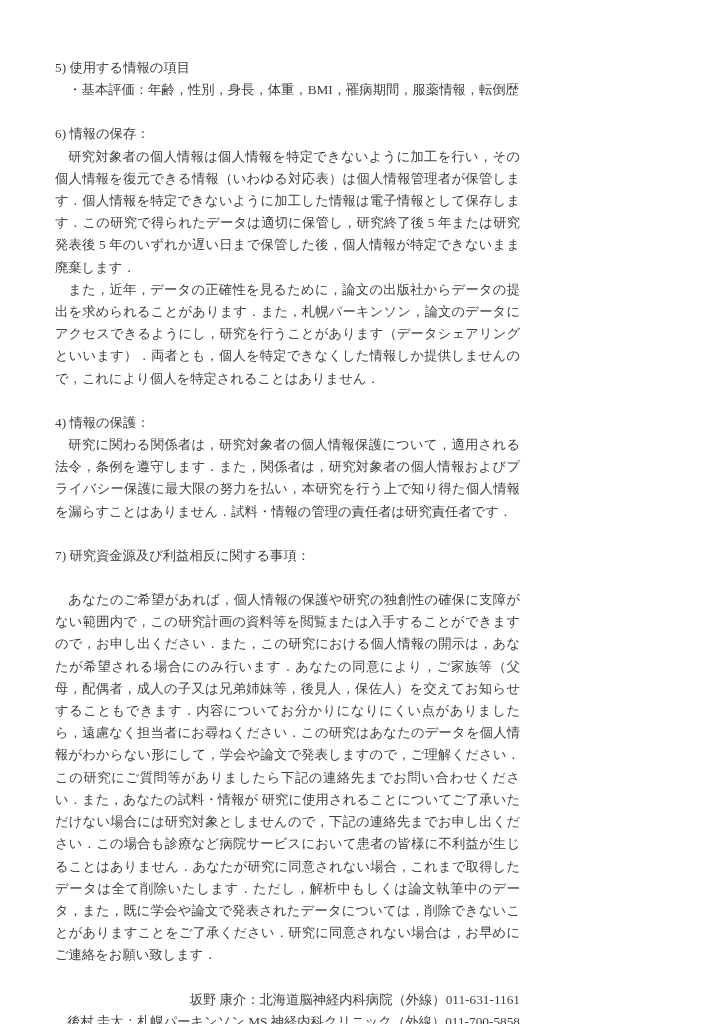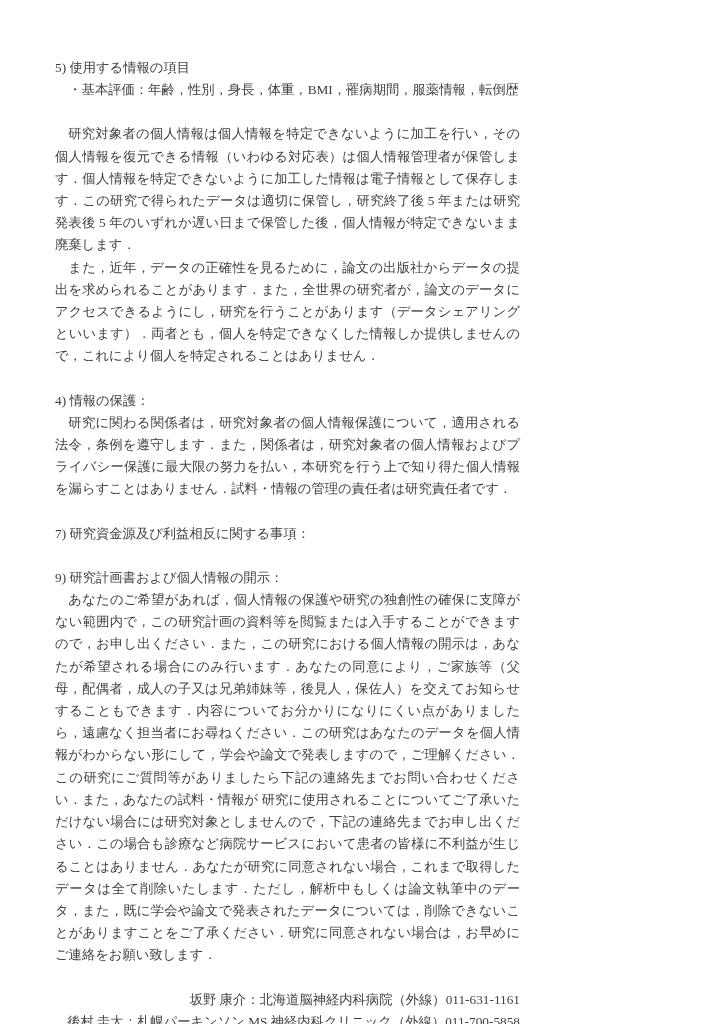--- a/index.html
+++ b/index.html
@@ -51,35 +51,35 @@
 <body>
 
 <div class="page">
 
   <section class="sec">
     <div class="heading">5) 使用する情報の項目</div>
     <div class="bullet">・基本評価：年齢，性別，身長，体重，BMI，罹病期間，服薬情報，転倒歴</div>
   </section>
 
   <section class="sec">
+    <div class="heading">6) 情報の保存：</div>
     <p class="para">研究対象者の個人情報は個人情報を特定できないように加工を行い，その個人情報を復元できる情報（いわゆる対応表）は個人情報管理者が保管します．個人情報を特定できないように加工した情報は電子情報として保存します．この研究で得られたデータは適切に保管し，研究終了後 5 年または研究発表後 5 年のいずれか遅い日まで保管した後，個人情報が特定できないまま廃棄します．</p>
-    <p class="para">また，近年，データの正確性を見るために，論文の出版社からデータの提出を求められることがあります．また，全世界の研究者が，論文のデータにアクセスできるようにし，研究を行うことがあります（データシェアリングといいます）．両者とも，個人を特定できなくした情報しか提供しませんので，これにより個人を特定されることはありません．</p>
+    <p class="para">また，近年，データの正確性を見るために，論文の出版社からデータの提出を求められることがあります．また，札幌パーキンソン，論文のデータにアクセスできるようにし，研究を行うことがあります（データシェアリングといいます）．両者とも，個人を特定できなくした情報しか提供しませんので，これにより個人を特定されることはありません．</p>
   </section>
 
   <section class="sec">
     <div class="heading">4) 情報の保護：</div>
     <p class="para">研究に関わる関係者は，研究対象者の個人情報保護について，適用される法令，条例を遵守します．また，関係者は，研究対象者の個人情報およびプライバシー保護に最大限の努力を払い，本研究を行う上で知り得た個人情報を漏らすことはありません．試料・情報の管理の責任者は研究責任者です．</p>
   </section>
 
   <section class="sec">
     <div class="heading">7) 研究資金源及び利益相反に関する事項：</div>
   </section>
 
   <section class="sec">
-    <div class="heading">9) 研究計画書および個人情報の開示：</div>
     <p class="para">あなたのご希望があれば，個人情報の保護や研究の独創性の確保に支障がない範囲内で，この研究計画の資料等を閲覧または入手することができますので，お申し出ください．また，この研究における個人情報の開示は，あなたが希望される場合にのみ行います．あなたの同意により，ご家族等（父母，配偶者，成人の子又は兄弟姉妹等，後見人，保佐人）を交えてお知らせすることもできます．内容についてお分かりになりにくい点がありましたら，遠慮なく担当者にお尋ねください．この研究はあなたのデータを個人情報がわからない形にして，学会や論文で発表しますので，ご理解ください．この研究にご質問等がありましたら下記の連絡先までお問い合わせください．また，あなたの試料・情報が 研究に使用されることについてご了承いただけない場合には研究対象としませんので，下記の連絡先までお申し出ください．この場合も診療など病院サービスにおいて患者の皆様に不利益が生じることはありません．あなたが研究に同意されない場合，これまで取得したデータは全て削除いたします．ただし，解析中もしくは論文執筆中のデータ，また，既に学会や論文で発表されたデータについては，削除できないことがありますことをご了承ください．研究に同意されない場合は，お早めにご連絡をお願い致します．</p>
   </section>
 
   <section class="sec contact-block">
     <div class="contact-line">坂野 康介：北海道脳神経内科病院（外線）011-631-1161</div>
     <div class="contact-line">後村 圭太：札幌パーキンソン MS 神経内科クリニック（外線）011-700-5858</div>
   </section>
 
 </div>
 

